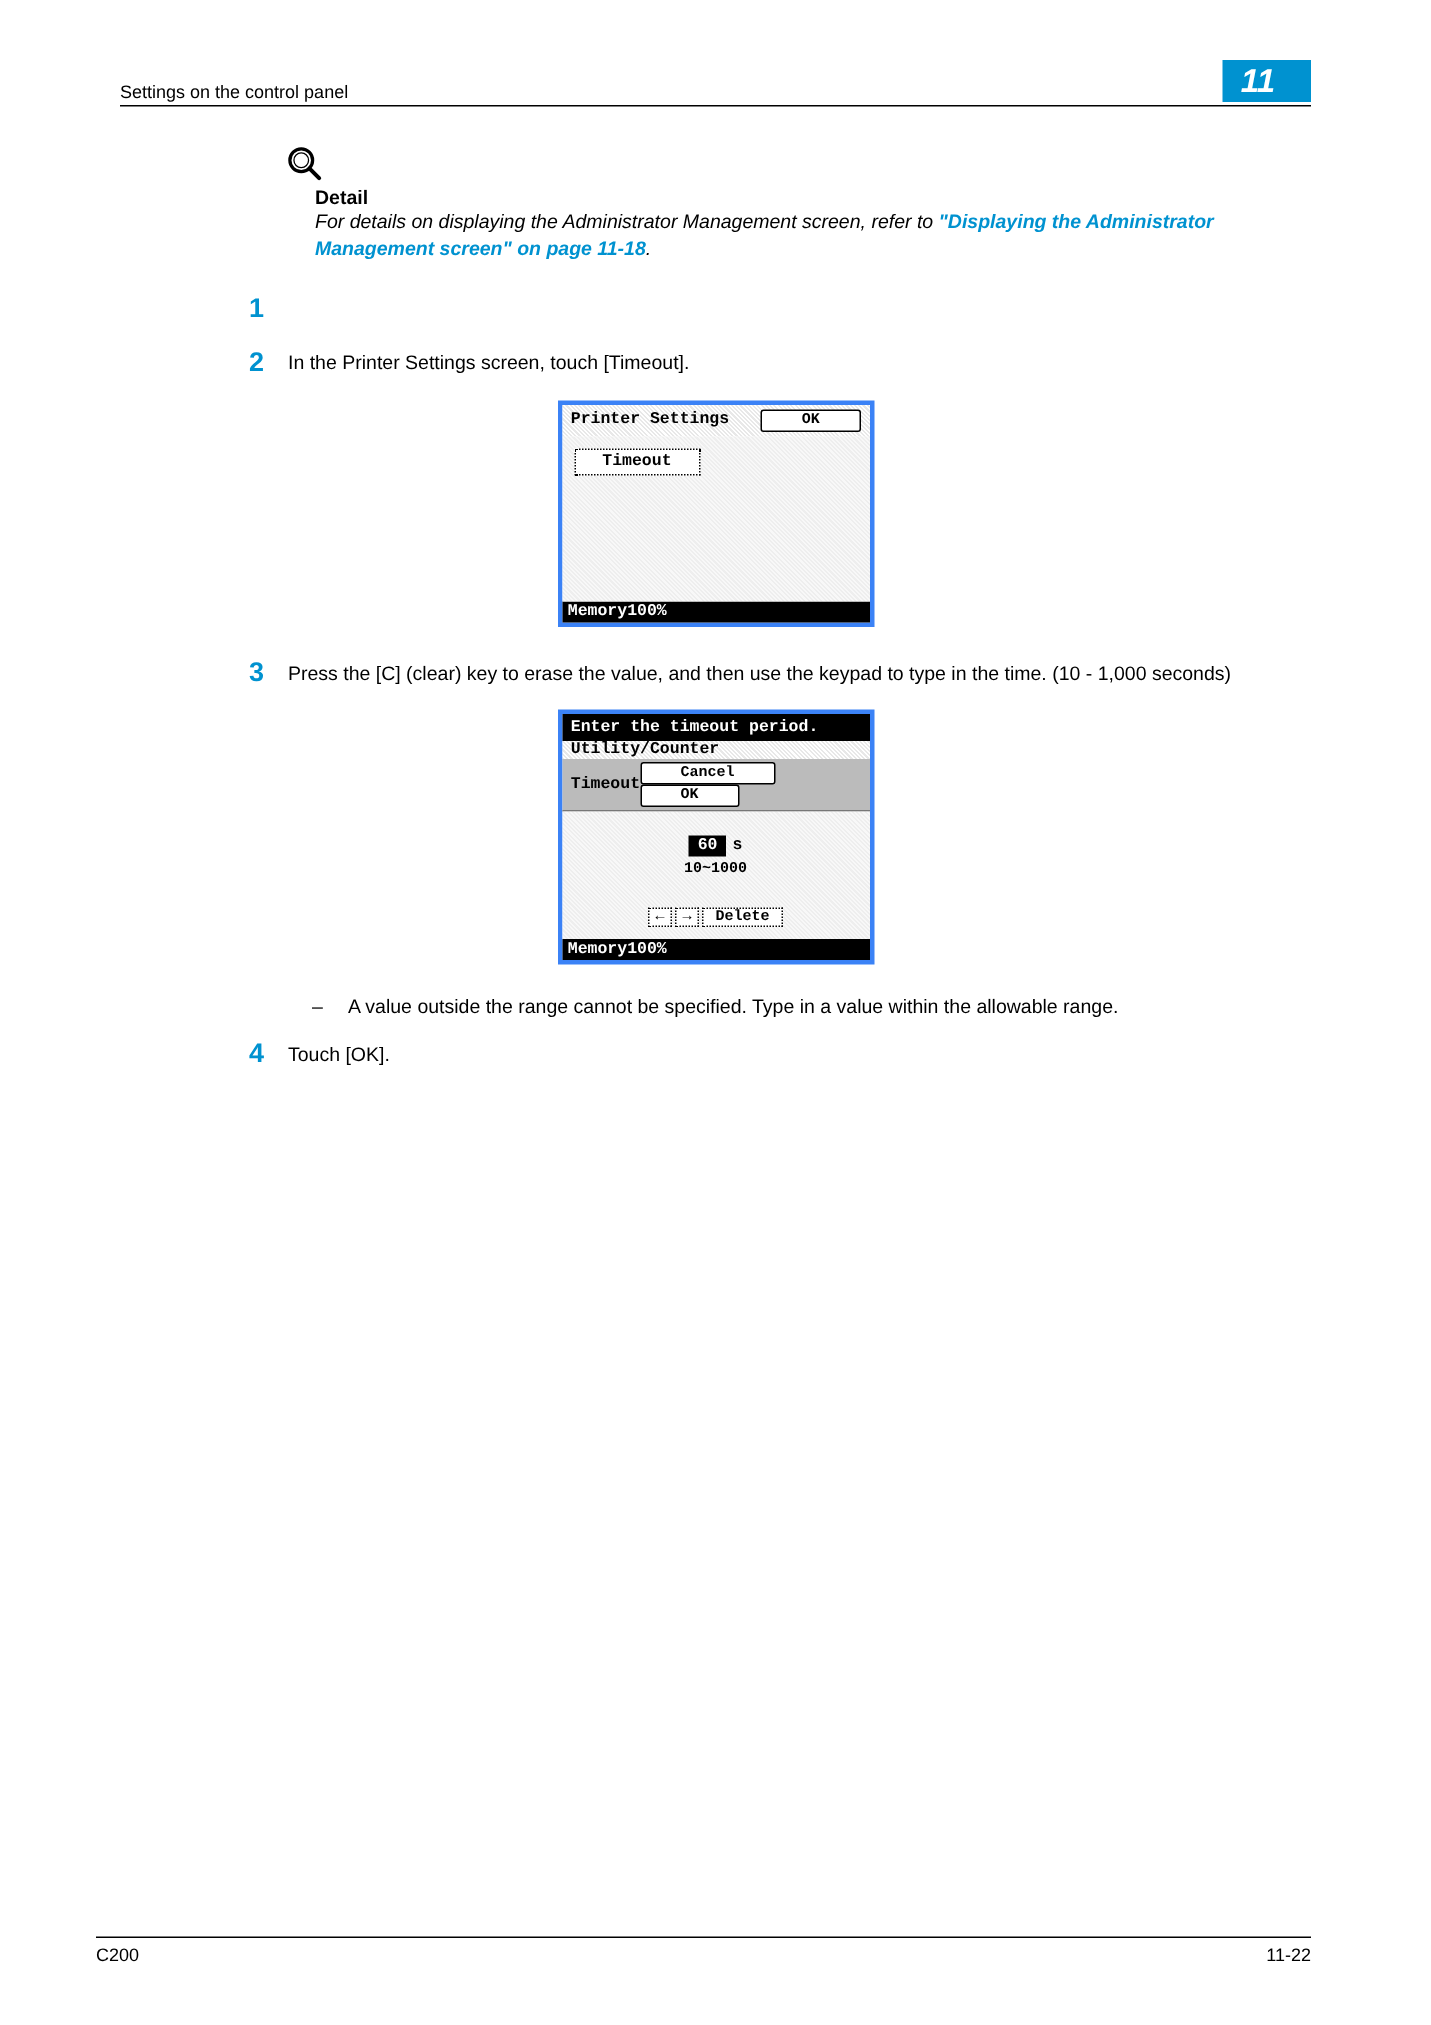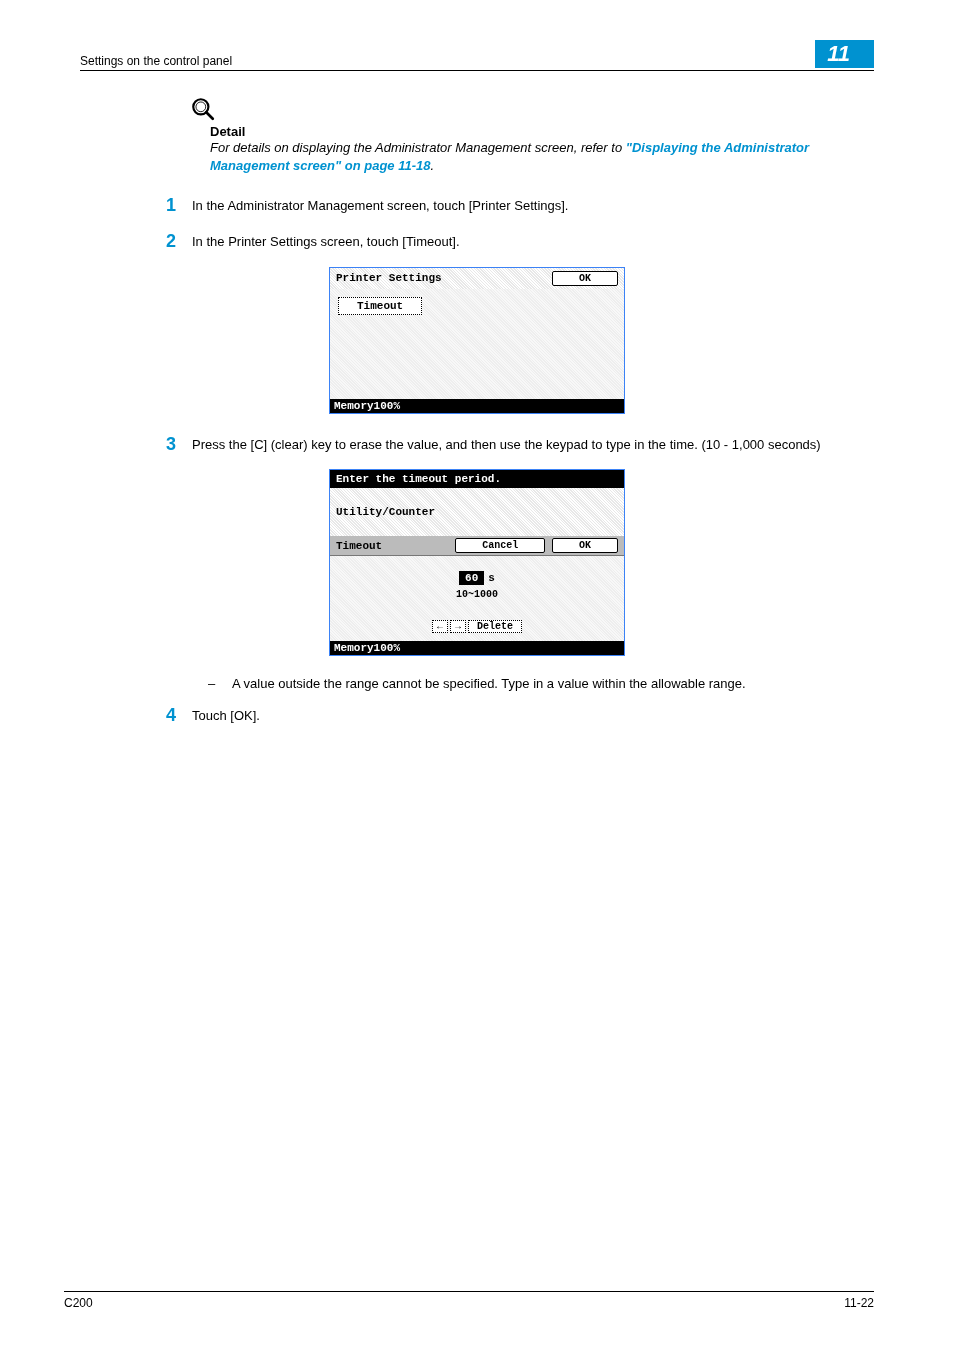--- a/index.html
+++ b/index.html
@@ -83,22 +83,22 @@
       font-size: 13px;
       line-height: 1.4;
       padding-top: 2px;
     }
     .screenshot-wrap {
       display: flex;
       justify-content: center;
       margin: 6px 0 20px 0;
     }
     .lcd {
-      width: 296px;
-      border: 1px solid #3b82f6;
+      width: 211px;
+      border: 3px solid #3b82f6;
       font-family: "Courier New", monospace;
       position: relative;
     }
     .lcd-header {
       padding: 3px 6px;
       font-size: 11px;
       font-weight: bold;
       display: flex;
       justify-content: space-between;
       align-items: center;
@@ -109,21 +109,21 @@
       font-size: 11px;
       font-weight: bold;
       display: flex;
       justify-content: space-between;
       align-items: center;
       background: #bbb;
       border-bottom: 1px solid #777;
     }
     .lcd-subheader {
       background: repeating-linear-gradient(45deg,#e8e8e8 0,#e8e8e8 1px,#fff 1px,#fff 2px);
-      padding: 18px 6px;
+      padding: 0 6px;
       font-size: 11px;
       font-weight: bold;
     }
     .lcd-body {
       background: repeating-linear-gradient(45deg,#eee 0,#eee 1px,#f8f8f8 1px,#f8f8f8 2px);
       height: 110px;
       padding: 8px;
       position: relative;
     }
     .lcd-body2 {
@@ -237,21 +237,20 @@
         </svg>
     </span>
     <div class="detail-label">Detail</div>
     <div class="detail-text">
       <span>For details on displaying the Administrator Management screen, refer to </span><span class="detail-link">"Displaying the Administrator Management screen" on page 11-18</span><span>.</span>
     </div>
   </div>
 
   <div class="step">
     <div class="step-num">1</div>
-    <div class="step-body">In the Administrator Management screen, touch [Printer Settings].</div>
   </div>
 
   <div class="step">
     <div class="step-num">2</div>
     <div class="step-body">In the Printer Settings screen, touch [Timeout].</div>
   </div>
 
   <div class="screenshot-wrap">
     <div class="lcd">
       <div class="lcd-header">

